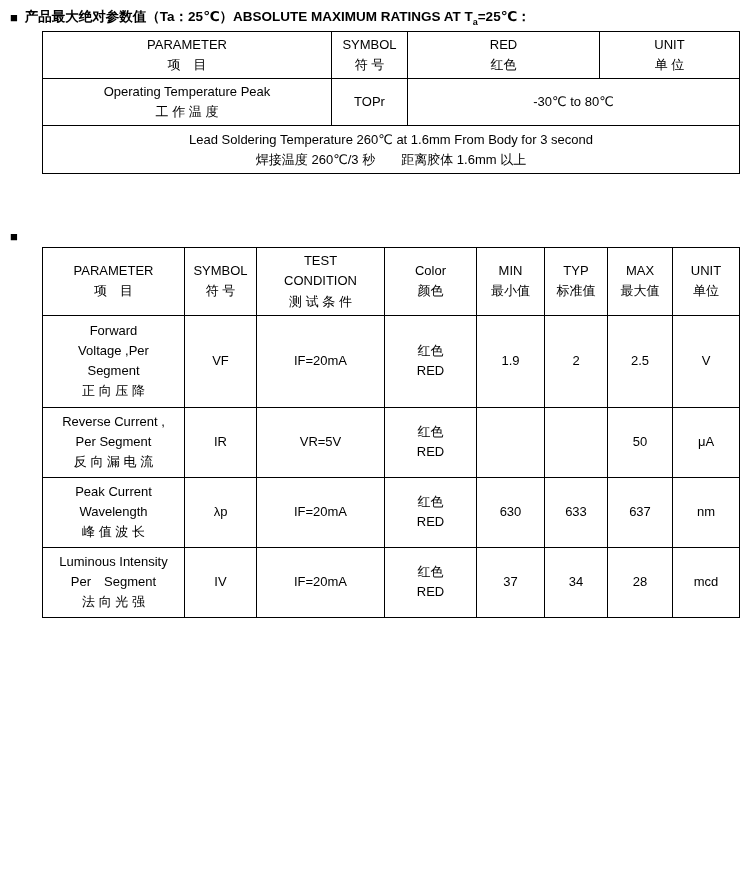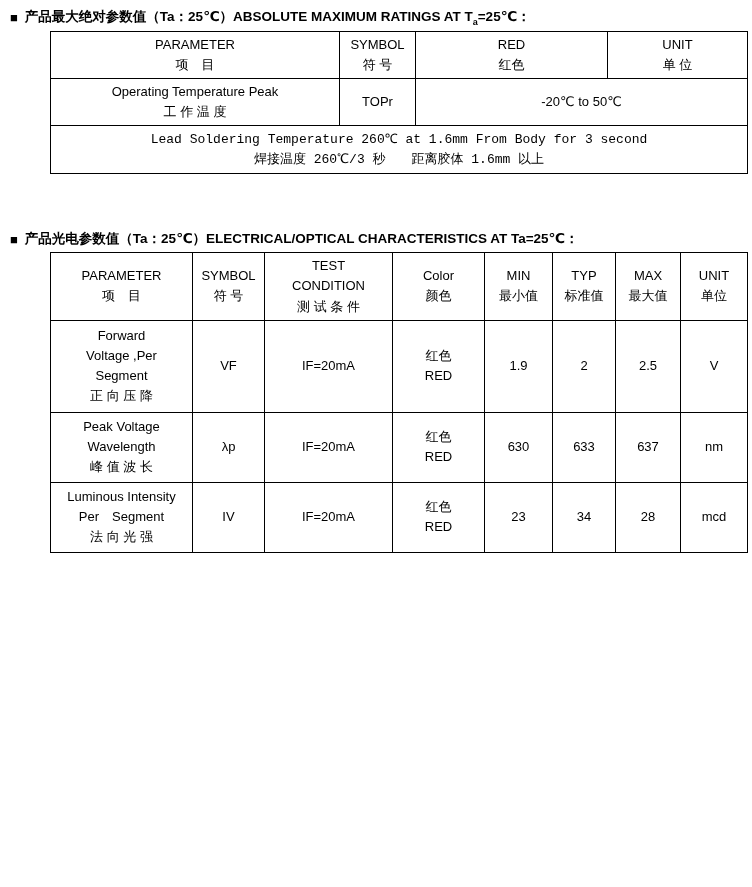--- a/index.html
+++ b/index.html
@@ -25,40 +25,40 @@
   }
   .section-title .bullet {
     font-size: 13px;
     line-height: 1;
   }
   .section-title sub {
     font-size: 9px;
   }
   table.sheet {
     border-collapse: collapse;
-    margin-left: 40px;
+    margin-left: 32px;
     table-layout: fixed;
     width: 697px;
   }
   table.sheet td, table.sheet th {
     border: 1px solid #000000;
     text-align: center;
     vertical-align: middle;
     font-weight: normal;
     font-size: 13px;
     line-height: 1.55;
     padding: 3px 4px;
     white-space: pre-line;
     overflow: hidden;
   }
   table.sheet tr.r-std   { height: 46px; }
   table.sheet tr.r-tall  { height: 70px; }
   table.sheet tr.r-huge  { height: 92px; }
   table.sheet tr.r-head3 { height: 66px; }
-  table.sheet tr.r-foot  { height: 48px; font-family: Liberation Mono, monospace; }
+  table.sheet tr.r-foot  { height: 48px; }
   .gap { height: 56px; }
 </style>
 </head>
 <body>
 
 <div class="doc">
 
   <div class="section-title">
     <span class="bullet">■</span>
     <span><span>产品最大绝对参数值（Ta：25℃）ABSOLUTE MAXIMUM RATINGS AT T</span><sub>a</sub><span>=25℃：</span></span>
@@ -79,34 +79,33 @@
 符 号</th>
       <th>RED
 红色</th>
       <th>UNIT
 单 位</th>
     </tr>
     <tr class="r-std">
       <td>Operating Temperature Peak
 工 作 温 度</td>
       <td>TOPr</td>
-      <td colspan="2">-20℃ to 50℃</td>
+      <td colspan="2">-30℃ to 80℃</td>
     </tr>
     <tr class="r-foot">
       <td colspan="4">Lead Soldering Temperature 260℃ at 1.6mm From Body for 3 second
 焊接温度 260℃/3 秒　　距离胶体 1.6mm 以上</td>
     </tr>
   </tbody>
     </table>
 
   <div class="gap"></div>
 
   <div class="section-title">
     <span class="bullet">■</span>
-    <span>产品光电参数值（Ta：25℃）ELECTRICAL/OPTICAL CHARACTERISTICS AT Ta=25℃：</span>
   </div>
 
   <table class="sheet">
     <colgroup>
       <col style="width:142px">
         <col style="width:72px">
         <col style="width:128px">
         <col style="width:92px">
         <col style="width:68px">
         <col style="width:63px">
@@ -141,41 +140,54 @@
       <td>VF</td>
       <td>IF=20mA</td>
       <td>红色
 RED</td>
       <td>1.9</td>
       <td>2</td>
       <td>2.5</td>
       <td>V</td>
     </tr>
     <tr class="r-tall">
-      <td>Peak Voltage
+      <td>Reverse Current ,
+Per Segment
+反 向 漏 电 流</td>
+      <td>IR</td>
+      <td>VR=5V</td>
+      <td>红色
+RED</td>
+      <td></td>
+      <td></td>
+      <td>50</td>
+      <td>μA</td>
+    </tr>
+    <tr class="r-tall">
+      <td>Peak Current
 Wavelength
 峰 值 波 长</td>
       <td>λp</td>
       <td>IF=20mA</td>
       <td>红色
 RED</td>
       <td>630</td>
       <td>633</td>
       <td>637</td>
       <td>nm</td>
     </tr>
     <tr class="r-tall">
       <td>Luminous Intensity
 Per　Segment
 法 向 光 强</td>
       <td>IV</td>
       <td>IF=20mA</td>
       <td>红色
 RED</td>
-      <td>23</td>
+      <td>37</td>
       <td>34</td>
       <td>28</td>
       <td>mcd</td>
     </tr>
   </tbody>
     </table>
 
 </div>
 
 </body></html>

